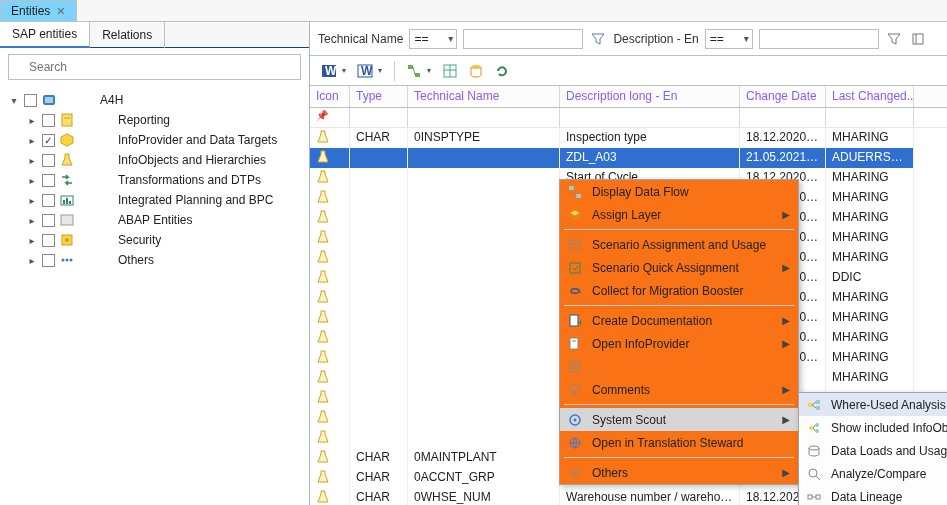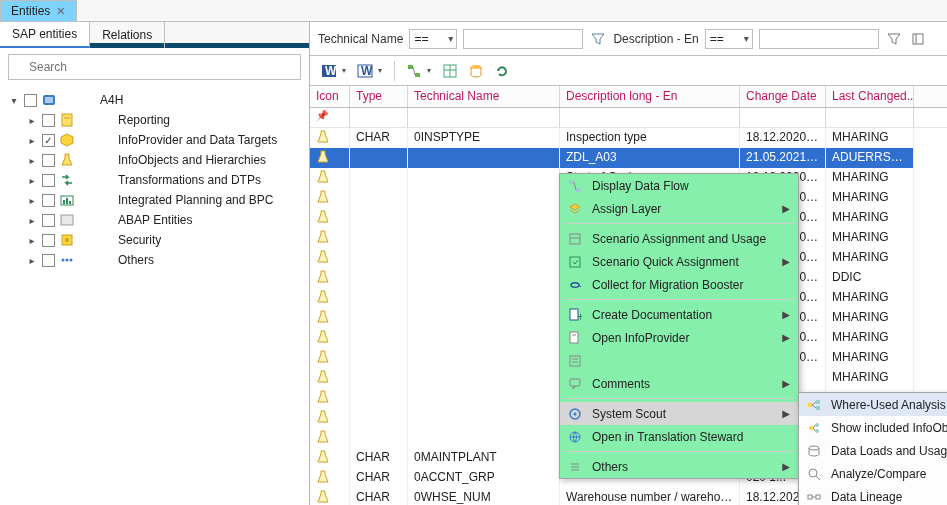--- a/index.html
+++ b/index.html
@@ -9,21 +9,21 @@
 .top-tabs { height: 22px; border-bottom: 1px solid #bfbfbf; display: flex; align-items: flex-end; background:#f7f7f7;}
 .top-tab { padding: 3px 10px; border: 1px solid #bfbfbf; border-bottom: none; background: #7dd3fc; display:flex; align-items:center; gap:6px; height:21px;}
 .top-tab .x { color:#666; font-size:11px; cursor:pointer;}
 
 
 .main { display:flex; height: calc(505px - 22px); }
 .left { width: 310px; border-right: 1px solid #aeb6bf; display:flex; flex-direction:column; }
 .right { flex:1; display:flex; flex-direction:column; position:relative;}
 
 
-.left-tabs { height: 26px; display:flex; border-bottom:5px solid #0c4a6e; background:#f7f7f7;}
+.left-tabs { height: 26px; display:flex; border-bottom:1px solid #0c4a6e; background:#f7f7f7;}
 .left-tab { padding: 4px 12px; border-right:1px solid #bfbfbf; cursor:pointer; height:26px; display:flex; align-items:center;}
 .left-tab.active { border-bottom:2px solid #3a78d6; background:#fff; }
 .search-wrap { padding: 6px 8px; }
 .search { width: 100%; height: 26px; border:1px solid #bfbfbf; padding:2px 6px 2px 20px; color:#888; position:relative;}
 .search-box{position:relative;}
 .search-box svg{position:absolute; left:4px; top:4px;}
 .tree { padding: 4px 4px; overflow:auto; flex:1;}
 .tree-row { display:flex; align-items:center; height:20px; gap:4px; padding-left:4px;}
 .tw { width:12px; text-align:center; color:#555; cursor:pointer; font-size:10px;}
 .chk { width:13px; height:13px; border:1px solid #888; display:inline-flex; align-items:center; justify-content:center; font-size:10px;}
@@ -43,38 +43,38 @@
 
 .tbar { height:30px; border-bottom:1px solid #bfbfbf; display:flex; align-items:center; gap:4px; padding:0 8px;}
 .tbtn { width:22px; height:22px; display:inline-flex; align-items:center; justify-content:center; border:1px solid transparent; position:relative;}
 .tbtn.dd::after{content:"▾"; font-size:8px; color:#555; position:absolute; right:-7px;}
 .tbtn.dd{margin-right:10px;}
 .tsep{width:1px;height:20px;background:#ccc;margin:0 4px;}
 
 
 .grid { flex:1; overflow:auto; position:relative;}
 .ghead { display:flex; border-bottom:1px solid #bfbfbf; background:#fcfcfc; height:22px;}
-.gh { border-right:1px solid #d8d8d8; padding:3px 6px; color:#be185d; overflow:hidden; white-space:nowrap;}
+.gh { border-right:1px solid #d8d8d8; padding:3px 6px; color:#8b5cf6; overflow:hidden; white-space:nowrap;}
 .gfilter{display:flex;height:20px;border-bottom:1px solid #e6e6e6;}
 .gfilter .gh{background:#fff;}
 .gfilter .pin{color:#999; font-size:10px; padding-top:2px;}
 .grow { display:flex; height:20px;}
 .gc { border-right:1px solid #eee; padding:2px 6px; overflow:hidden; white-space:nowrap; text-overflow:ellipsis;}
 .grow:nth-child(odd){background:#fff;}
 .grow.sel .gc{background:#2f6fd0; color:#fff;}
 .c-icon{width:40px;}
 .c-type{width:58px;}
 .c-tech{width:152px;}
 .c-desc{width:180px;}
 .c-date{width:86px;}
 .c-user{width:88px;}
 .flask{display:inline-block;}
 
 
-.ctx { position:absolute; left:249px; top:151px; width:240px; background:#86efac; border:1px solid #a3a3a3; box-shadow:2px 2px 6px rgba(0,0,0,.25); z-index:50;}
+.ctx { position:absolute; left:249px; top:157px; width:240px; background:#f97316; border:1px solid #a3a3a3; box-shadow:2px 2px 6px rgba(0,0,0,.25); z-index:50;}
 .ctx-row{display:flex; align-items:center; height:23px; padding:0 8px 0 6px; gap:8px; position:relative;}
 .ctx-row.hl{background:#d6d6d6;}
 .ctx-ic{width:18px; display:inline-flex; justify-content:center;}
 .ctx-arrow{position:absolute; right:8px; font-size:10px; color:#444;}
 .ctx-sep{height:1px; background:#cfcfcf; margin:3px 4px;}
 
 .sub { position:absolute; left:488px; top:370px; width:310px; background:#fdfdfd; border:1px solid #a3a3a3; box-shadow:2px 2px 6px rgba(0,0,0,.25); z-index:60;}
 .sub .ctx-row{height:23px;}
 .sub .ctx-row.hl{background:#e0e7f4;}
 

